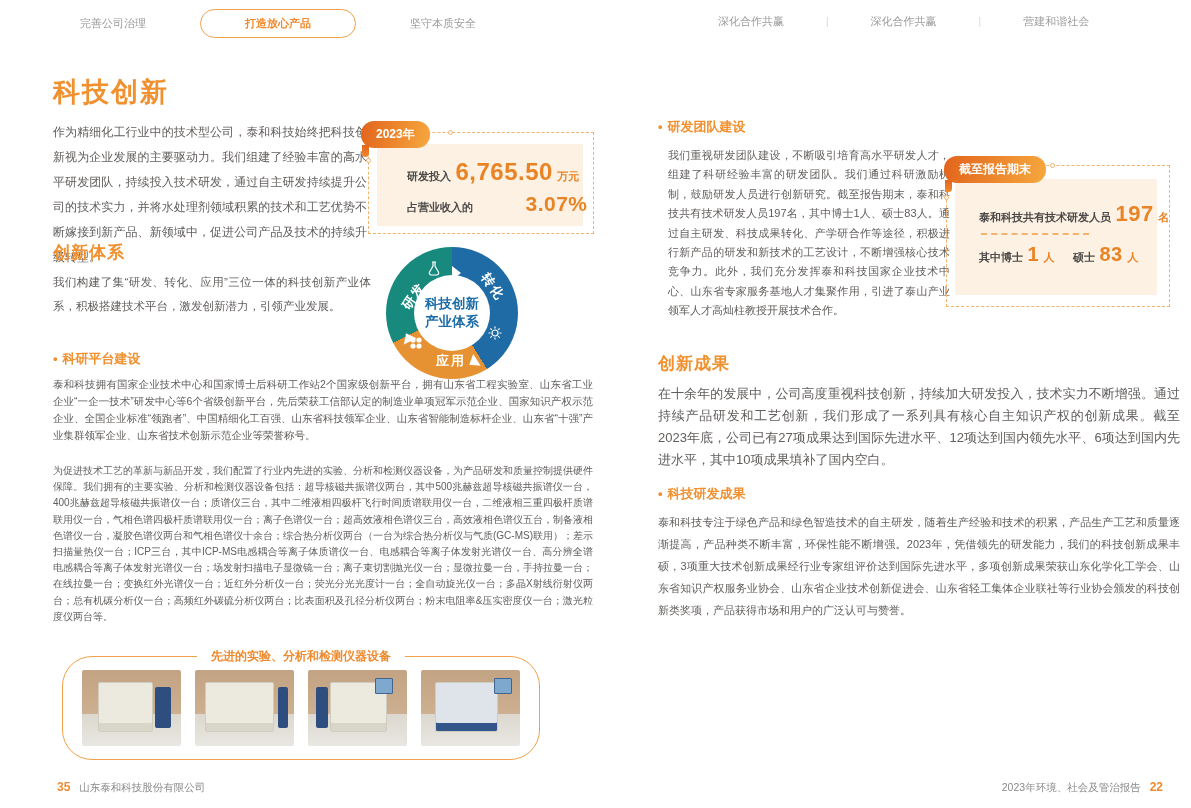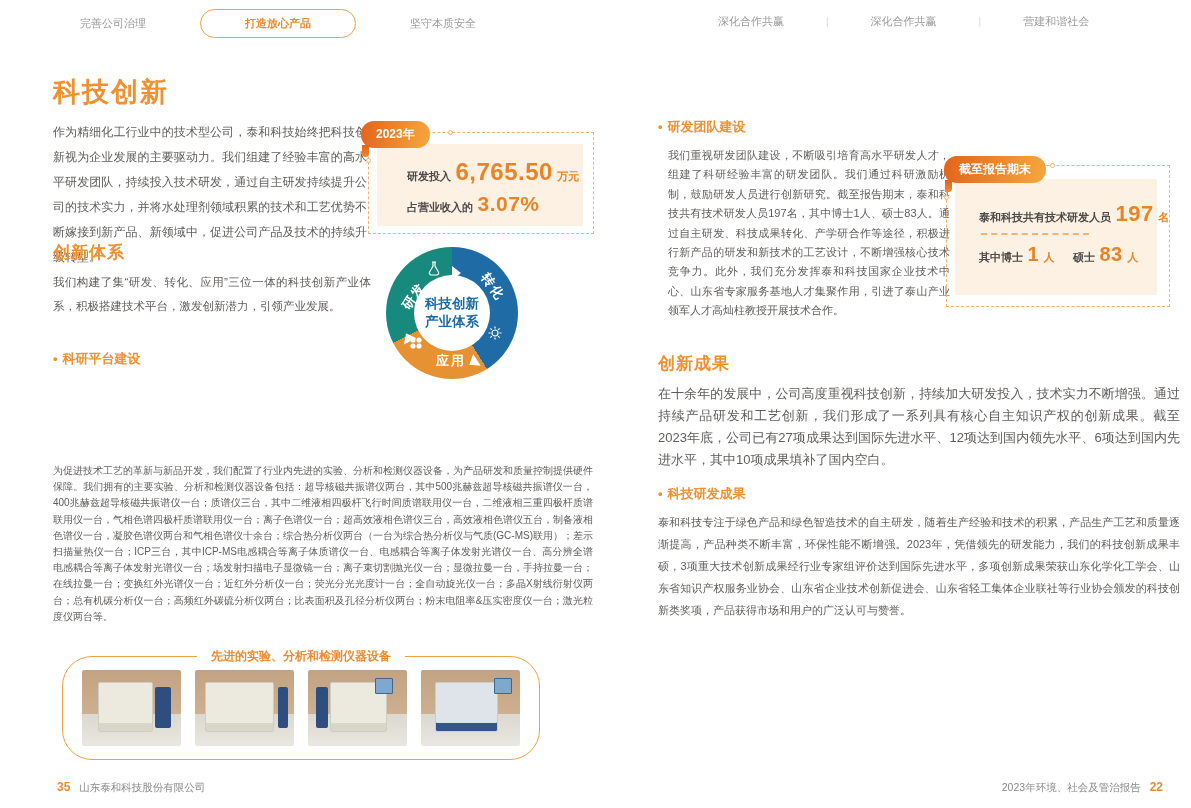--- a/index.html
+++ b/index.html
@@ -105,21 +105,21 @@
     <div class="dot" style="left:92px; top:12px;"></div>
     <div class="dot" style="left:10px; top:40px;"></div>
     <div class="peach" style="left:21px; top:26px; width:206px; height:82px; padding:14px 0 0 30px;">
       <div class="stat-line">
         <span class="stat-lab">研发投入</span>
         <span class="stat-big">6,765.50</span>
         <span class="stat-unit">万元</span>
       </div>
       <div class="stat-line" style="margin-top:6px;">
         <span class="stat-lab">占营业收入的</span>
-        <span class="stat-big" style="font-size:21px;">3.07%</span>
+        <span class="stat-big" style="font-size:21px;margin-left:48px;">3.07%</span>
       </div>
     </div>
   </div>
 
   <div class="h-sec sys-head">创新体系</div>
   <p class="sys-body body-txt">我们构建了集“研发、转化、应用”三位一体的科技创新产业体系，积极搭建技术平台，激发创新潜力，引领产业发展。</p>
 
   <div class="ring-wrap">
     <div class="ring"></div>
     <div class="seg-arrow" style="transform:rotate(0deg) translate(0,-47px);"></div>
@@ -156,20 +156,21 @@
 
     <div class="ring-hole">
       <div class="ring-center">科技创新</div>
       <div class="ring-center">产业体系</div>
     </div>
   </div>
 
   <div class="h-sub plat-head">
     <span class="blt">•</span><span>科研平台建设</span>
   </div>
+  <p class="plat-body1 body-txt">泰和科技拥有国家企业技术中心和国家博士后科研工作站2个国家级创新平台，拥有山东省工程实验室、山东省工业企业“一企一技术”研发中心等6个省级创新平台，先后荣获工信部认定的制造业单项冠军示范企业、国家知识产权示范企业、全国企业标准“领跑者”、中国精细化工百强、山东省科技领军企业、山东省智能制造标杆企业、山东省“十强”产业集群领军企业、山东省技术创新示范企业等荣誉称号。</p>
   <p class="plat-body2 body-txt">为促进技术工艺的革新与新品开发，我们配置了行业内先进的实验、分析和检测仪器设备，为产品研发和质量控制提供硬件保障。我们拥有的主要实验、分析和检测仪器设备包括：超导核磁共振谱仪两台，其中500兆赫兹超导核磁共振谱仪一台，400兆赫兹超导核磁共振谱仪一台；质谱仪三台，其中二维液相四极杆飞行时间质谱联用仪一台，二维液相三重四极杆质谱联用仪一台，气相色谱四极杆质谱联用仪一台；离子色谱仪一台；超高效液相色谱仪三台，高效液相色谱仪五台，制备液相色谱仪一台，凝胶色谱仪两台和气相色谱仪十余台；综合热分析仪两台（一台为综合热分析仪与气质(GC-MS)联用）；差示扫描量热仪一台；ICP三台，其中ICP-MS电感耦合等离子体质谱仪一台、电感耦合等离子体发射光谱仪一台、高分辨全谱电感耦合等离子体发射光谱仪一台；场发射扫描电子显微镜一台；离子束切割抛光仪一台；显微拉曼一台，手持拉曼一台；在线拉曼一台；变换红外光谱仪一台；近红外分析仪一台；荧光分光光度计一台；全自动旋光仪一台；多晶X射线衍射仪两台；总有机碳分析仪一台；高频红外碳硫分析仪两台；比表面积及孔径分析仪两台；粉末电阻率&amp;压实密度仪一台；激光粒度仪两台等。</p>
 
   <div class="gallery">
     <span class="gal-cap">先进的实验、分析和检测仪器设备</span>
     <div class="gal-border"></div>
     <div class="gal-row">
       <div class="photo">
         <div class="ph-machine"></div>
         <div class="ph-accent"></div>
       </div>

